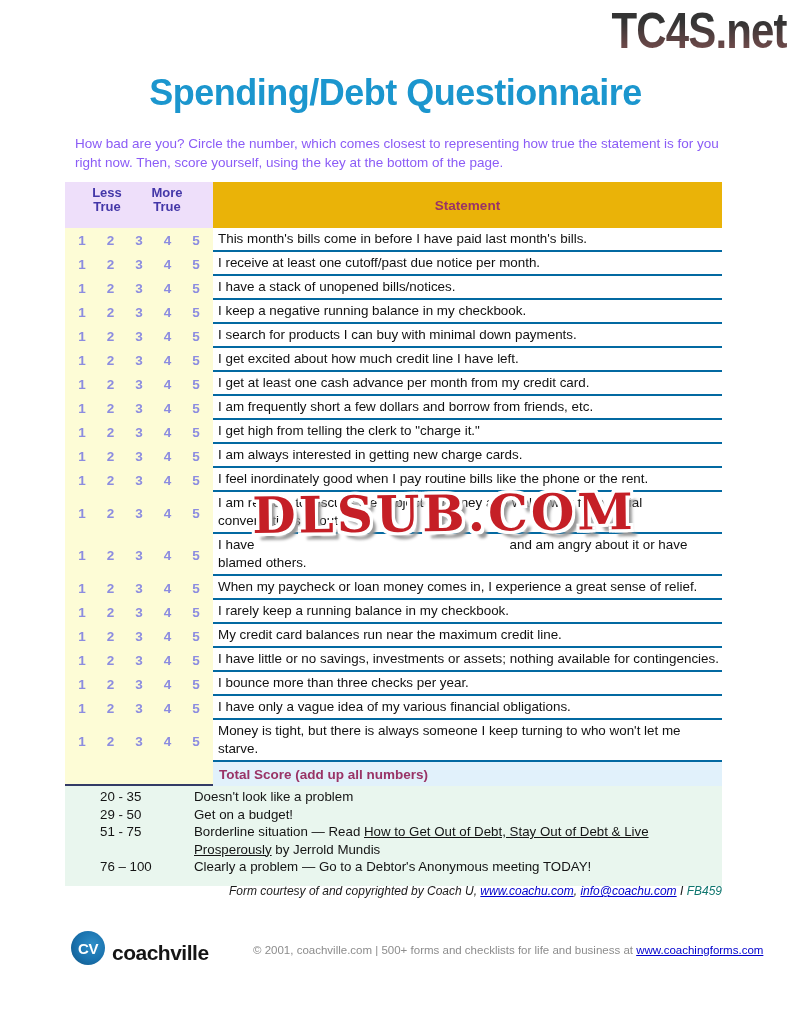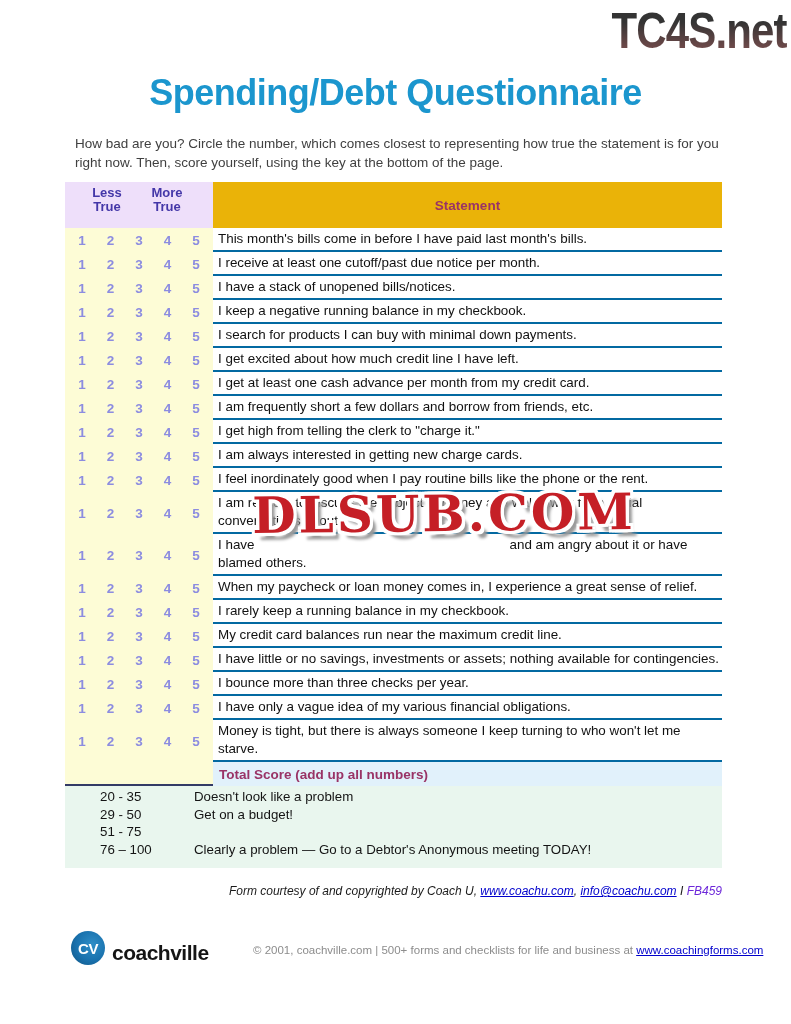--- a/index.html
+++ b/index.html
@@ -34,21 +34,21 @@
       -2px 0 0 #7a2025, 2px 0 0 #7a2025, 0 -2px 0 #7a2025, 0 2px 0 #7a2025,
       -4px -4px 1px #f2e6e6, 4px 4px 2px #e8d8d8;
   }
   
   .title{
     position:absolute;left:0;right:0;top:72px;margin:0;text-align:center;
     font-size:36px;font-weight:bold;color:#1b96ce;letter-spacing:-0.5px;
   }
   .instructions{
     position:absolute;left:75px;top:134px;width:650px;margin:0;
-    font-size:13.5px;line-height:19px;color:#404040;
+    font-size:13.5px;line-height:19px;color:#8b5cf6;
   }
   
   .qtable{position:absolute;left:65px;top:182px;width:657px;z-index:1;}
   .thead{display:flex;height:46px;}
   .thead-left{
     position:relative;width:148px;flex:none;background:#eedffa;
   }
   .col-label{
     position:absolute;top:4px;width:52px;text-align:center;
     font-size:13px;font-weight:bold;color:#4437a8;line-height:14px;white-space:pre-line;
@@ -87,21 +87,21 @@
   .scoring-head{font-size:13.5px;font-weight:bold;color:#aa3377;margin-bottom:13px;}
   .entry{display:grid;grid-template-columns:58px 1fr;column-gap:36px;margin-left:23px;
     font-size:13.3px;line-height:17.5px;color:#141414;}
   .entry .range{white-space:nowrap;}
   .book{text-decoration:underline;}
   
   .courtesy{
     position:absolute;right:69px;top:884px;font-size:12px;font-style:italic;color:#1a1a1a;
   }
   .courtesy a{color:#0000cc;text-decoration:underline;}
-  .form-code{color:#6d28d9;font-style:italic;}
+  .form-code{color:#0f766e;font-style:italic;}
   .brand{position:absolute;left:71px;top:931px;display:flex;align-items:flex-end;}
   .cv-badge{
     width:34px;height:34px;border-radius:50%;
     background:radial-gradient(circle at 62% 40%, #2f8ec7 0%, #1971ad 55%, #0f527f 100%);
     display:flex;align-items:center;justify-content:center;
     color:#ffffff;font-size:15px;font-weight:bold;letter-spacing:-0.5px;
   }
   .brand-name{margin-left:7px;font-size:21px;font-weight:bold;color:#151515;letter-spacing:-0.5px;}
   .copyright{position:absolute;left:253px;top:944px;font-size:11.5px;color:#8c8c8c;text-align:center;}
   .copyright a{color:#0000cc;text-decoration:underline;}
@@ -383,20 +383,21 @@
         <div class="entry">
           <span class="range">20 - 35</span>
           <span>Doesn't look like a problem</span>
         </div>
         <div class="entry">
           <span class="range">29 - 50</span>
           <span>Get on a budget!</span>
         </div>
         <div class="entry">
           <span class="range">51 - 75</span>
+          <span><span>Borderline situation — Read </span><span class="book">How to Get Out of Debt, Stay Out of Debt &amp; Live Prosperously</span><span> by Jerrold Mundis</span></span>
         </div>
         <div class="entry">
           <span class="range">76 – 100</span>
           <span>Clearly a problem — Go to a Debtor's Anonymous meeting TODAY!</span>
         </div>
       </div>
   </div>
 
   <div class="courtesy">
     <span>Form courtesy of and copyrighted by Coach U, </span><a href="#">www.coachu.com</a><span>, </span><a href="#">info@coachu.com</a><span> I </span><span class="form-code">FB459</span>

